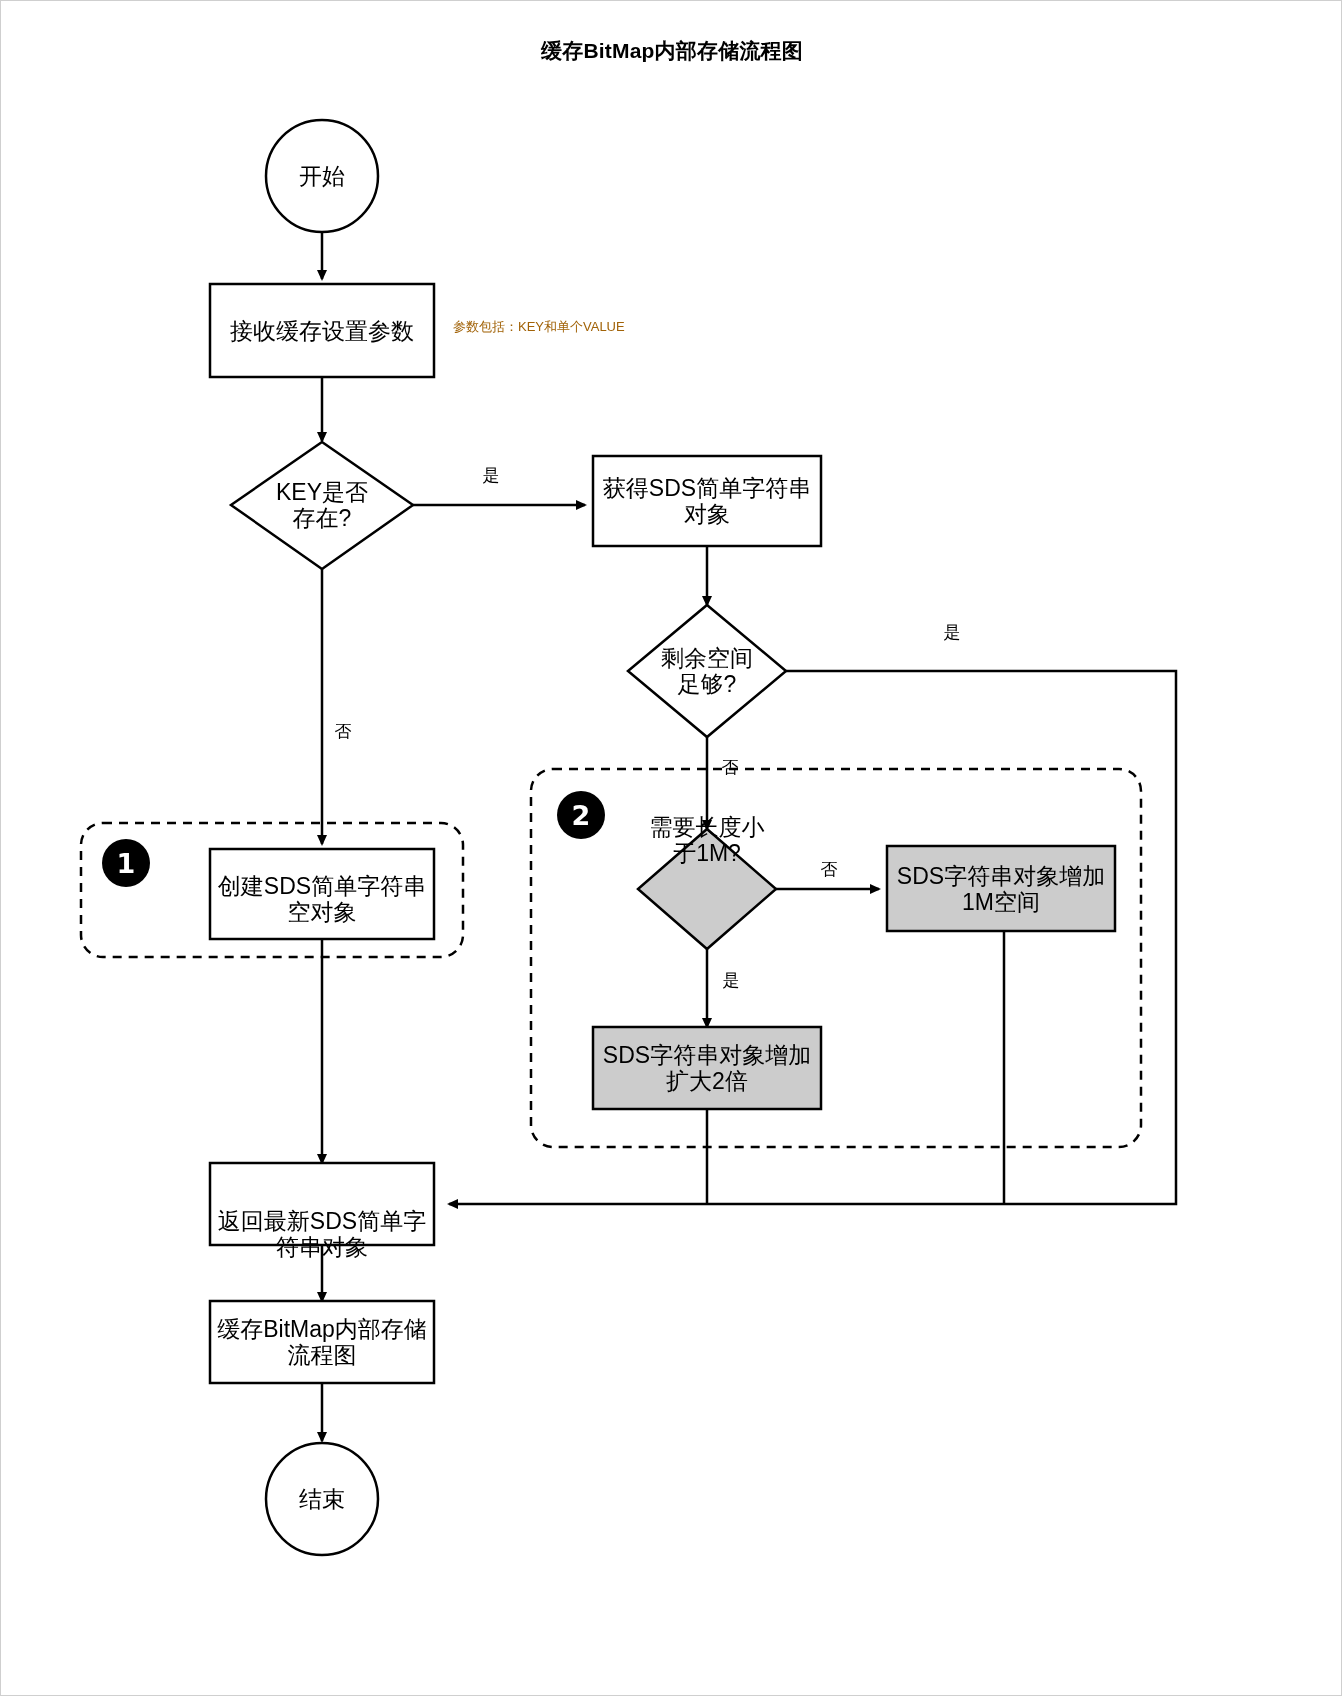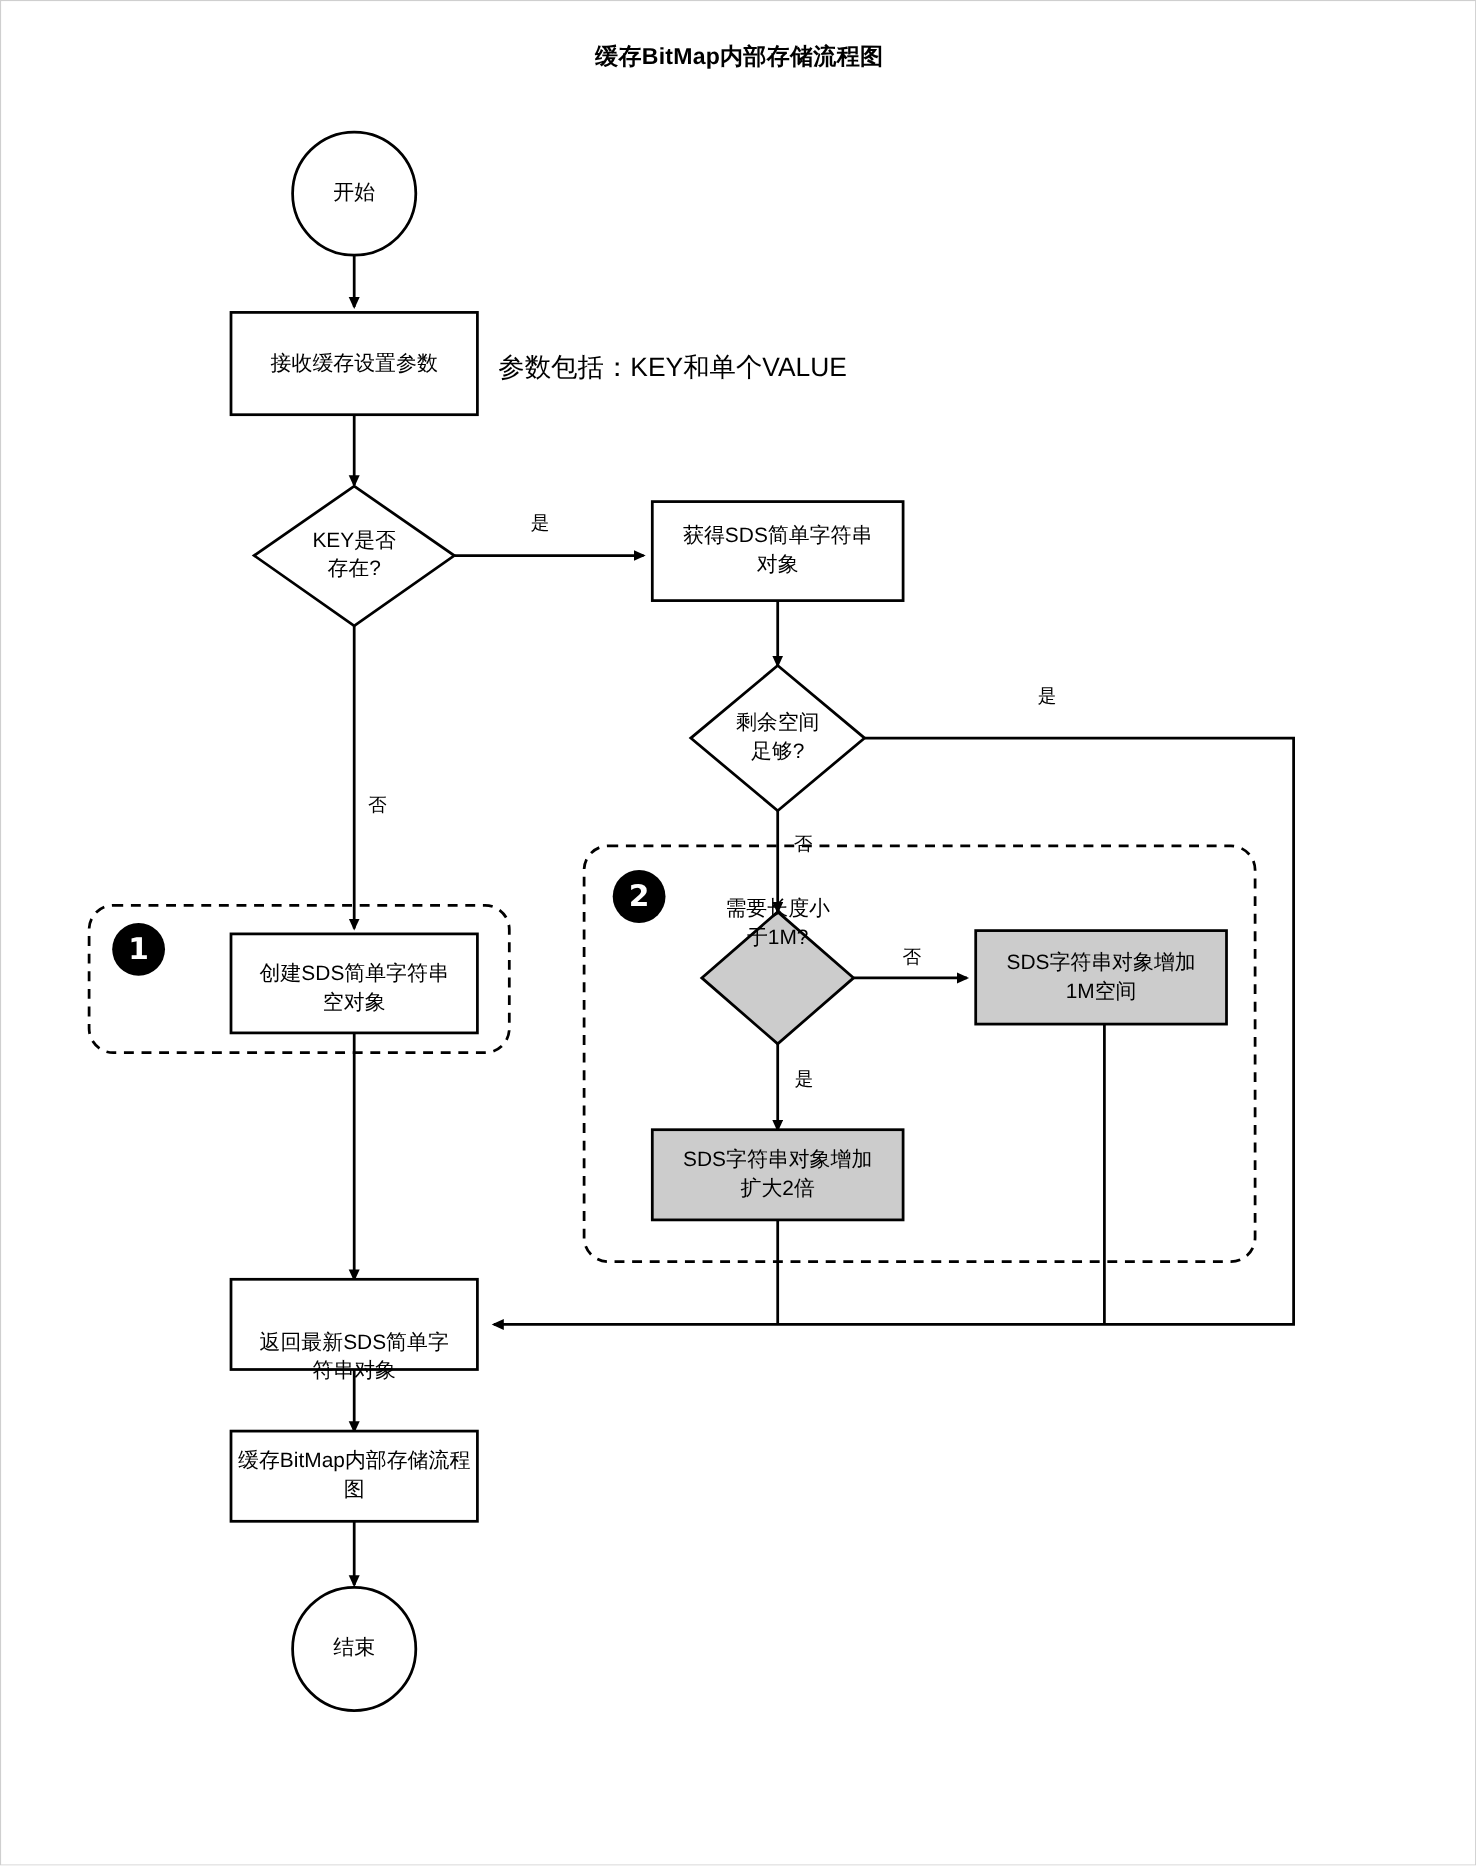--- a/index.html
+++ b/index.html
@@ -36,37 +36,37 @@
     font-weight: bold;
     color: #000000;
     letter-spacing: 0.2px;
   }
   .node-label {
     position: absolute;
     display: flex;
     align-items: center;
     justify-content: center;
     text-align: center;
-    font-size: 19px;
+    font-size: 23px;
     line-height: 26px;
     color: #000000;
     pointer-events: none;
     white-space: pre-line;
   }
   .edge-label {
     position: absolute;
     font-size: 17px;
     color: #000000;
     text-align: center;
     pointer-events: none;
   }
   .note-label {
     position: absolute;
-    font-size: 24px;
-    color: #000000;
+    font-size: 13px;
+    color: #a16207;
     white-space: nowrap;
   }
   .badge {
     position: absolute;
     width: 48px;
     height: 48px;
     border-radius: 50%;
     background: #000000;
     color: #ffffff;
     font-size: 27px;

